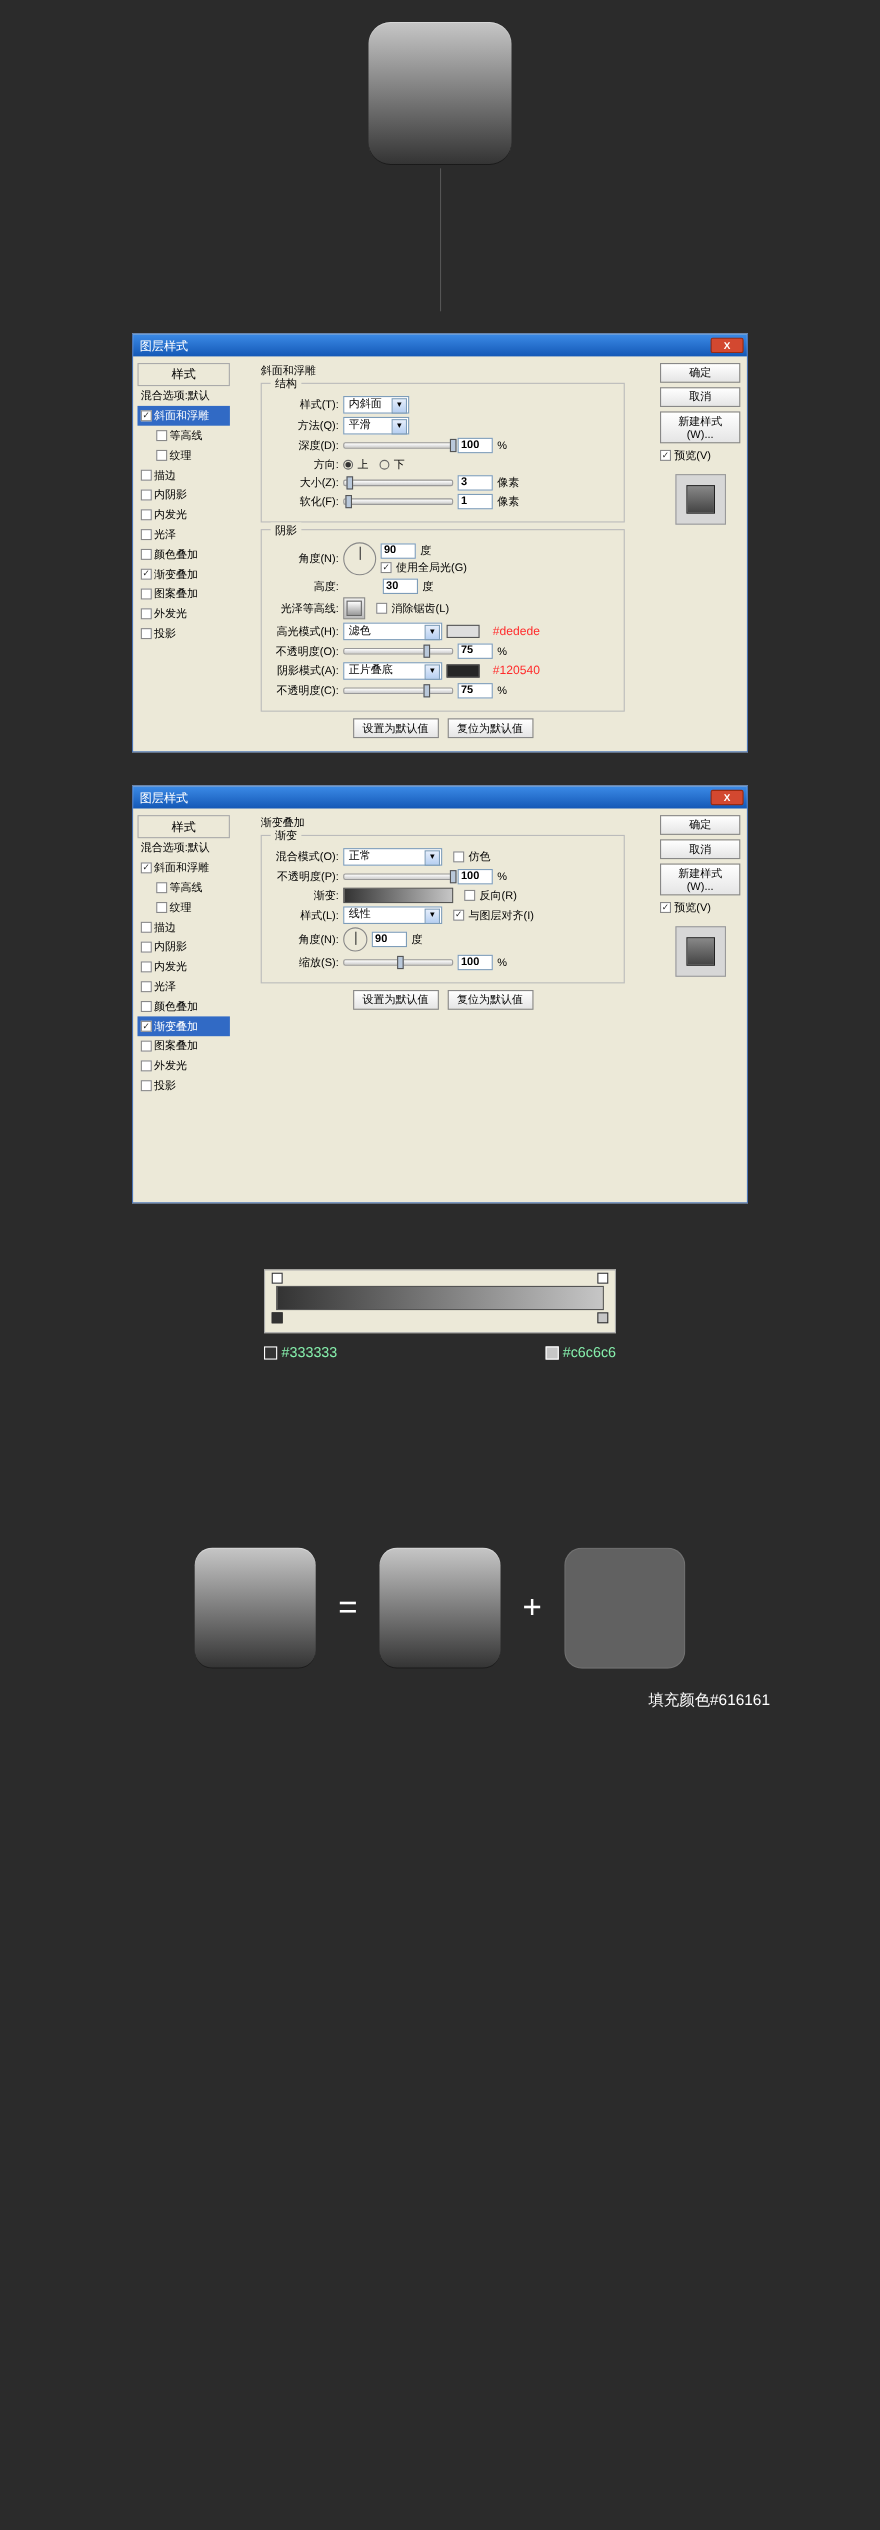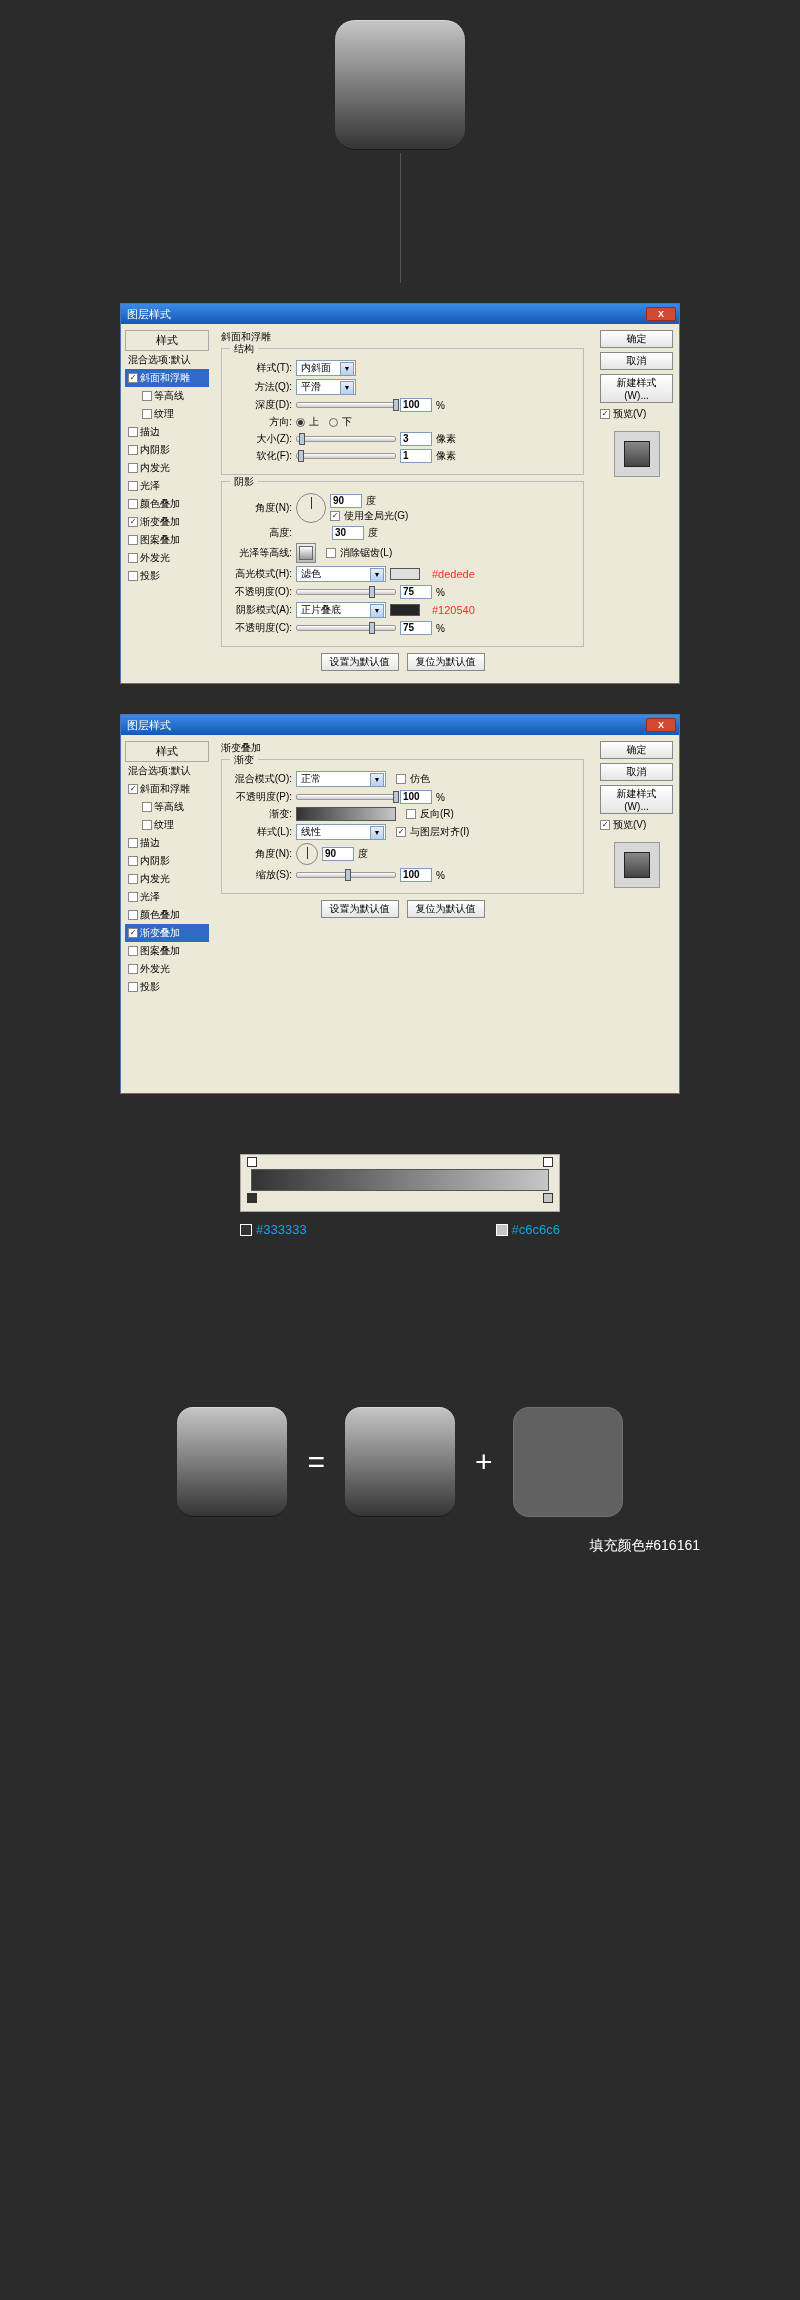--- a/index.html
+++ b/index.html
@@ -52,21 +52,21 @@
   .close-btn {
     width: 30px; height: 14px;
     background: #d34830;
     border: 1px solid #9a2a10;
     border-radius: 2px;
     display: flex; align-items: center; justify-content: center;
     color: #fff; font-weight: bold;
     margin-right: 3px;
     font-size: 9px;
   }
-  .dlg-body { display: flex; }
+  .dlg-body { display: flex; gap: 16px; }
 
   .styles-col {
     width: 92px;
     padding: 6px 4px;
     display: flex;
     flex-direction: column;
     gap: 0;
   }
   .styles-header {
     border: 1px solid #aaa;
@@ -253,21 +253,21 @@
   .stop {
     position: absolute;
     width: 10px; height: 10px;
     border: 1px solid #333;
     background: #fff;
   }
   .stop.top { top: 2px; }
   .stop.bot { bottom: 8px; }
   .stop.l { left: 6px; }
   .stop.r { right: 6px; }
-  .grad-labels { display:flex; justify-content:space-between; width:320px; margin: 10px auto 0; color:#0ea5e9; font-size:13px; }
+  .grad-labels { display:flex; justify-content:space-between; width:320px; margin: 10px auto 0; color:#86efac; font-size:13px; }
   .chip { width:12px; height:12px; display:inline-block; border:1px solid #fff; margin-right:4px; vertical-align:-2px; }
 
   .formula-row {
     display:flex; align-items:center; justify-content:center;
     gap: 20px;
     margin-top: 170px;
     color:#fff;
     font-size: 30px;
     font-weight: 300;
   }

